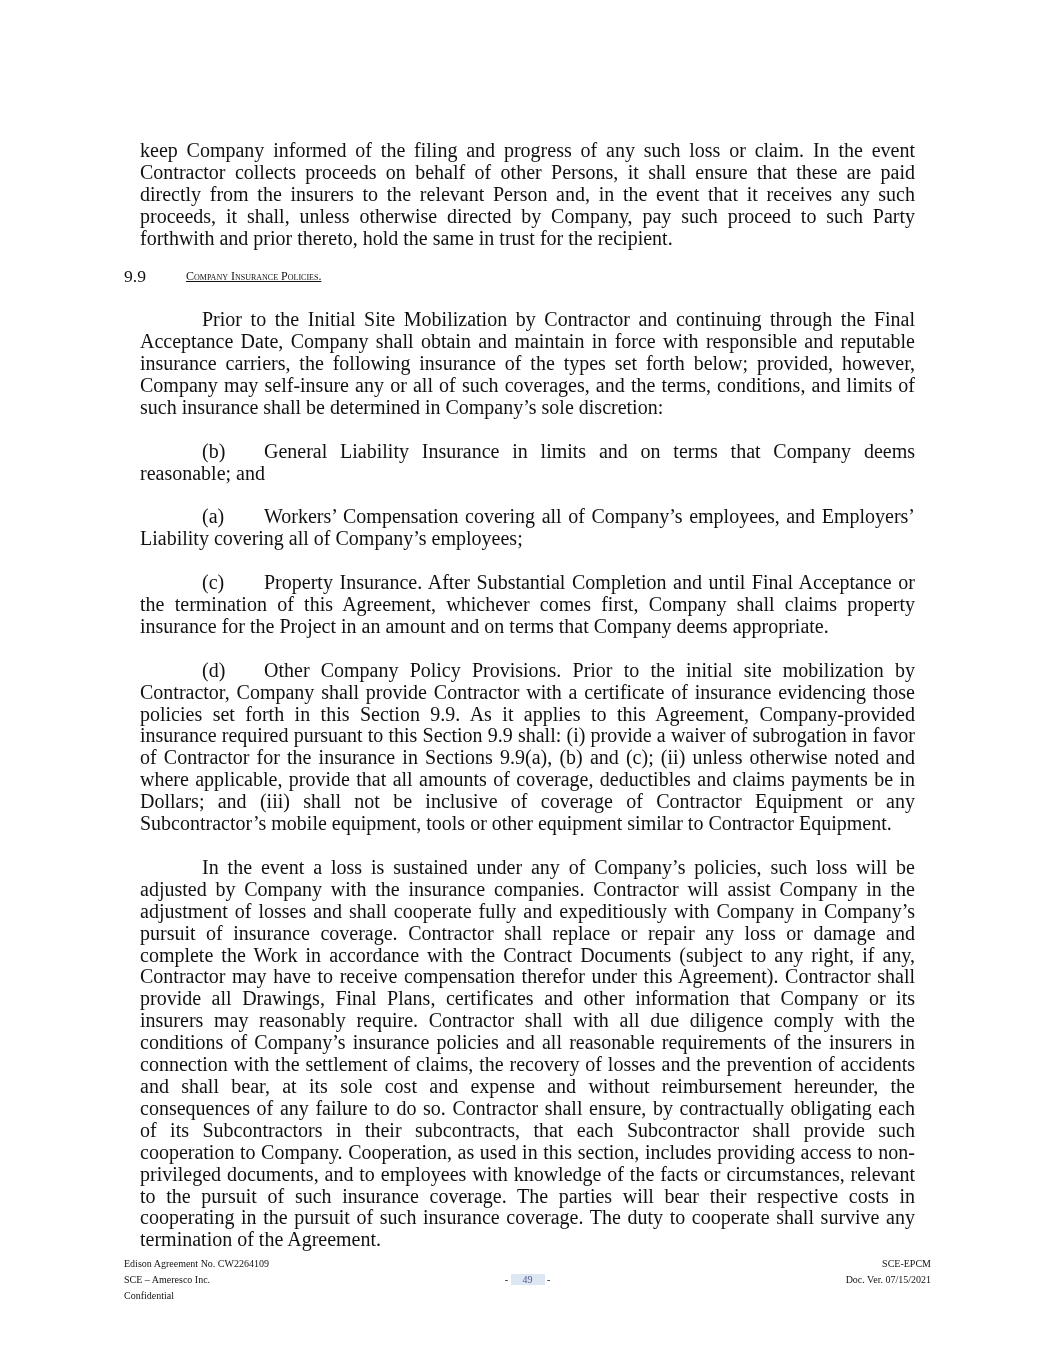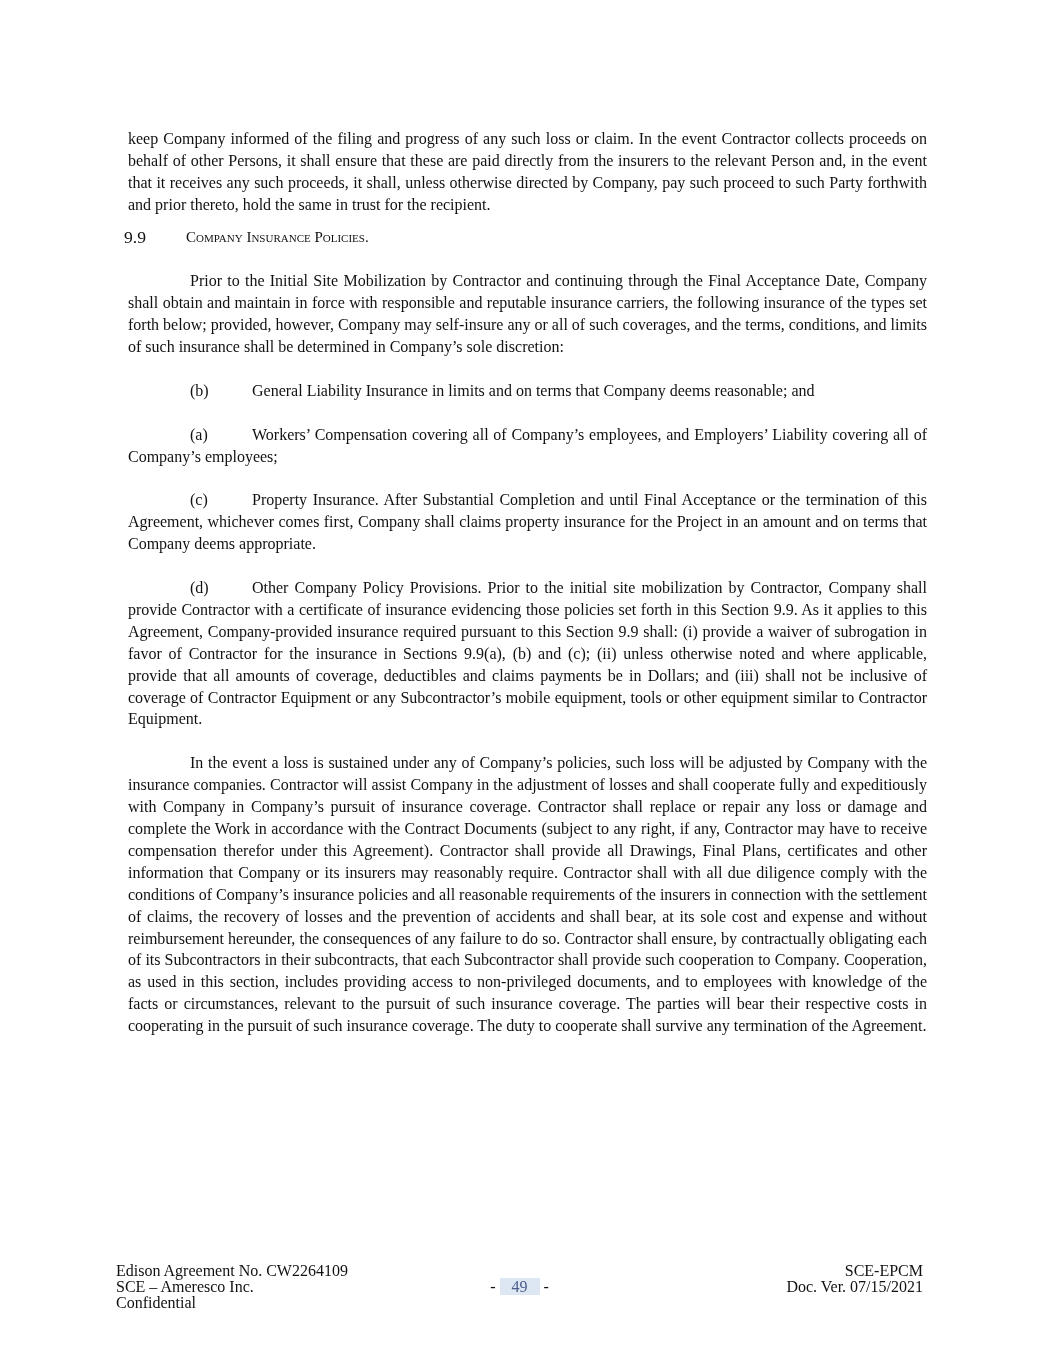--- a/index.html
+++ b/index.html
@@ -1,28 +1,28 @@
 <!DOCTYPE html>
 <html><head>
 <meta charset="utf-8">
 <style>
   html, body { margin: 0; padding: 0; background: #ffffff; }
   body { width: 1055px; height: 1365px; position: relative; overflow: hidden;
          font-family: "Liberation Serif", "DejaVu Serif", serif; color: #111; }
   .page { position: absolute; left: 124px; top: 124px; width: 807px; }
-  p { margin: 4px; font-size: 16px; line-height: 21.9px; text-align: justify; }
+  p { margin: 16px; font-size: 20px; line-height: 21.9px; text-align: justify; }
   .indent { text-indent: 62px; }
   .gap { margin-top: 21.9px; }
   .heading { display: flex; font-size: 17.6px; line-height: 21.9px; margin-top: 11px; }
   .heading .num { width: 62px; }
-  .heading .title { font-variant: small-caps; font-size: 15px; }
+  .heading .title { text-decoration: underline; font-variant: small-caps; font-size: 12px; }
   .label { display: inline-block; width: 62px; text-indent: 0; }
   .ref { }
-  .footer { position: absolute; left: 116px; top: 1256px; width: 807px; height: 50px;
-            font-size: 16px; line-height: 16px; margin-top: 7px; }
+  .footer { position: absolute; left: 124px; top: 1256px; width: 807px; height: 50px;
+            font-size: 10px; line-height: 16px; }
   .footer .left { position: absolute; left: 0; top: 0; }
   .footer .center { position: absolute; left: 0; width: 807px; top: 16px; text-align: center; }
   .footer .right { position: absolute; right: 0; top: 0; text-align: right; }
   .pagenum { background: #dde6f3; color: #4a5d8a; padding: 0 12px; }
 </style>
 </head>
 <body>
 
 <div class="page">
   <p>keep Company informed of the filing and progress of any such loss or claim.  In the event Contractor collects proceeds on behalf of other Persons, it shall ensure that these are paid directly from the insurers to the relevant Person and, in the event that it receives any such proceeds, it shall, unless otherwise directed by Company, pay such proceed to such Party forthwith and prior thereto, hold the same in trust for the recipient.</p>

